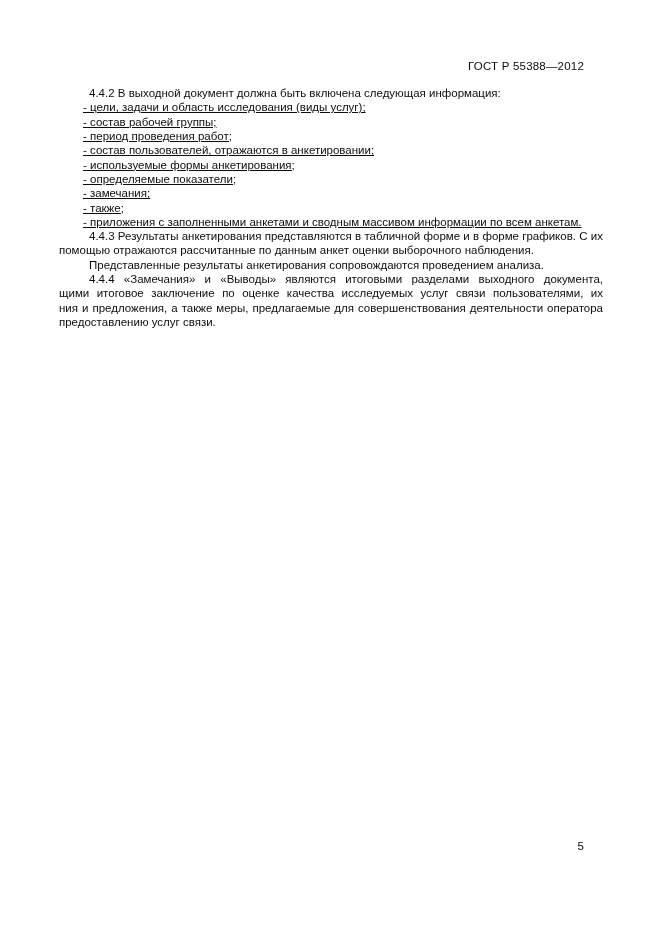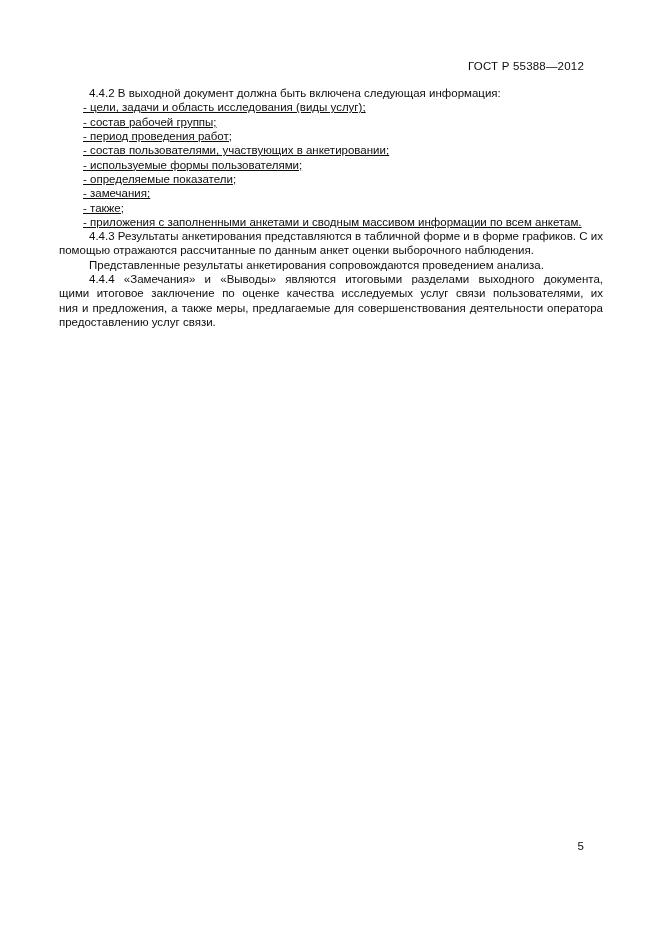--- a/index.html
+++ b/index.html
@@ -73,22 +73,22 @@
 
   <div class="running-header">ГОСТ Р 55388—2012</div>
 
   <div class="page-body">
 
     <div class="line ind">4.4.2 В выходной документ должна быть включена следующая информация:</div>
 
     <div class="line li">- цели, задачи и область исследования (виды услуг);</div>
     <div class="line li">- состав рабочей группы;</div>
     <div class="line li">- период проведения работ;</div>
-    <div class="line li">- состав пользователями, участвующих в анкетировании;</div>
-    <div class="line li">- используемые формы пользователями;</div>
+    <div class="line li">- состав пользователей, отражаются в анкетировании;</div>
+    <div class="line li">- используемые формы анкетирования;</div>
     <div class="line li">- определяемые показатели;</div>
     <div class="line li">- замечания;</div>
     <div class="line li">- также;</div>
     <div class="line li">- приложения с заполненными анкетами и сводным массивом информации по всем анкетам.</div>
 
     <div class="line ind just">4.4.3 Результаты анкетирования представляются в табличной форме и в форме графиков. С их</div>
     <div class="line">помощью отражаются рассчитанные по данным анкет оценки выборочного наблюдения.</div>
     <div class="line ind">Представленные результаты анкетирования сопровождаются проведением анализа.</div>
 
     <div class="line ind just">4.4.4 «Замечания» и «Выводы» являются итоговыми разделами выходного документа, содержа-</div>

